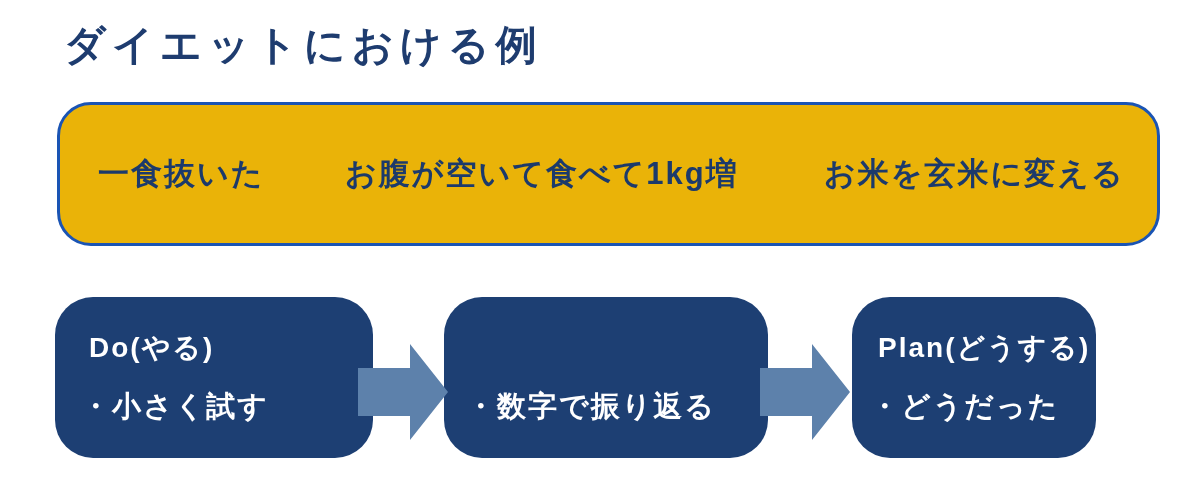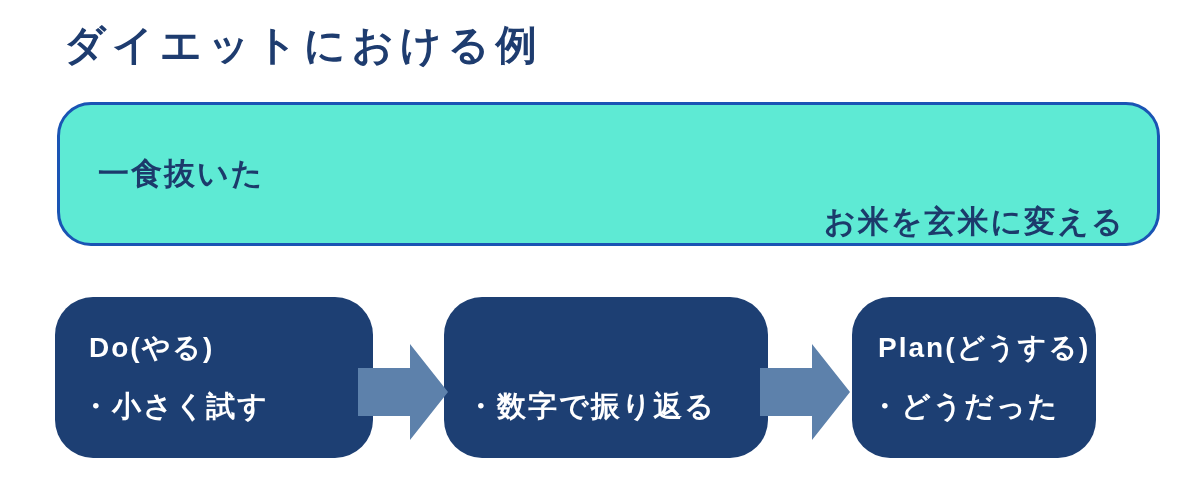--- a/index.html
+++ b/index.html
@@ -27,34 +27,34 @@
   }
 
   .example-box {
     position: absolute;
     left: 57px;
     top: 102px;
     width: 1103px;
     height: 144px;
     border: 3px solid var(--example-border, #1a54b4);
     border-radius: 34px;
-    background: #5eead4;
+    background: #eab308;
   }
   .ex-item {
     position: absolute;
     top: 50%;
     transform: translateY(-50%);
     font-size: 31px;
     letter-spacing: 2px;
     color: var(--example-text, #1c3a6b);
     white-space: nowrap;
   }
   .ex-1 { left: 38px; }
   .ex-2 { left: 285px; }
-  .ex-3 { left: 764px; margin-top: 48px; }
+  .ex-3 { left: 764px; }
 
   .step-box {
     position: absolute;
     top: 297px;
     height: 161px;
     background: var(--step-box-fill, #1d3f73);
     border-radius: 38px;
     color: var(--step-text, #ffffff);
     z-index: 1;
   }
@@ -96,20 +96,21 @@
 </style>
 </head>
 <body>
 
 <div class="canvas">
 
   <div class="page-title">ダイエットにおける例</div>
 
   <div class="example-box">
     <span class="ex-item ex-1">一食抜いた</span>
+    <span class="ex-item ex-2">お腹が空いて食べて1kg増</span>
     <span class="ex-item ex-3">お米を玄米に変える</span>
   </div>
 
   <div class="step-box step-do">
     <div class="step-title">Do(やる)</div>
     <div class="step-bullet">・小さく試す</div>
   </div>
 
   <div class="step-box step-check">
     <div class="step-bullet">・数字で振り返る</div>

